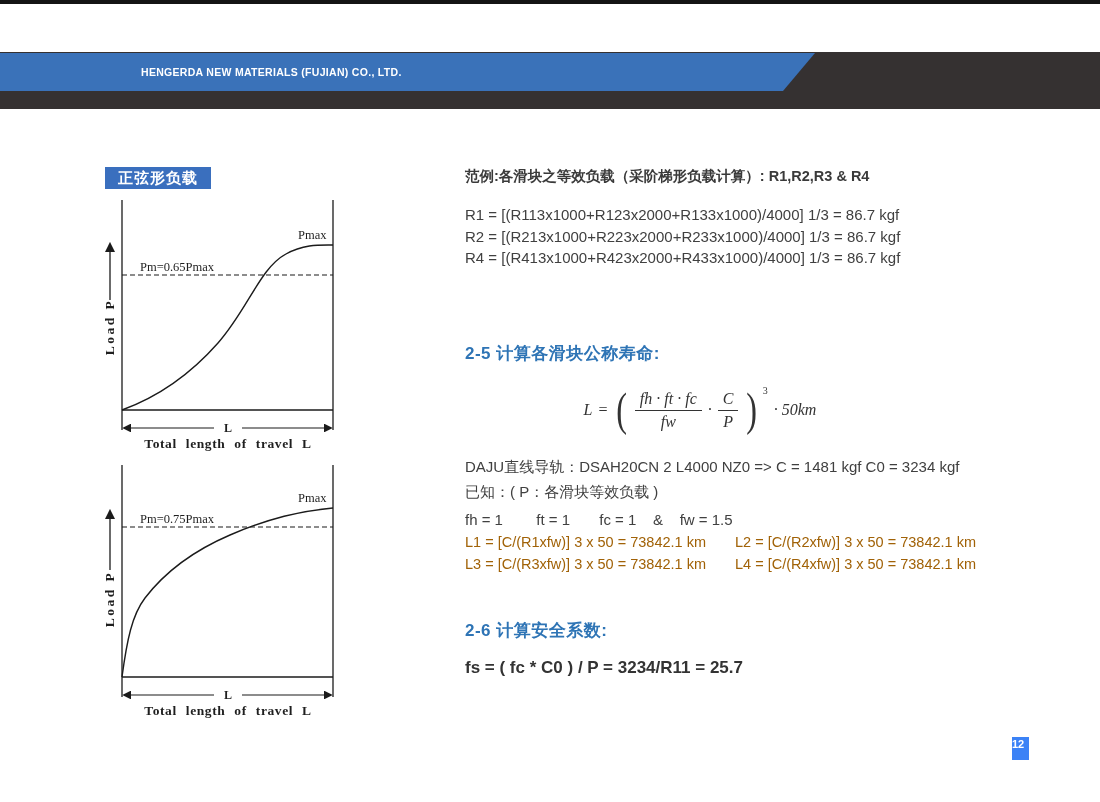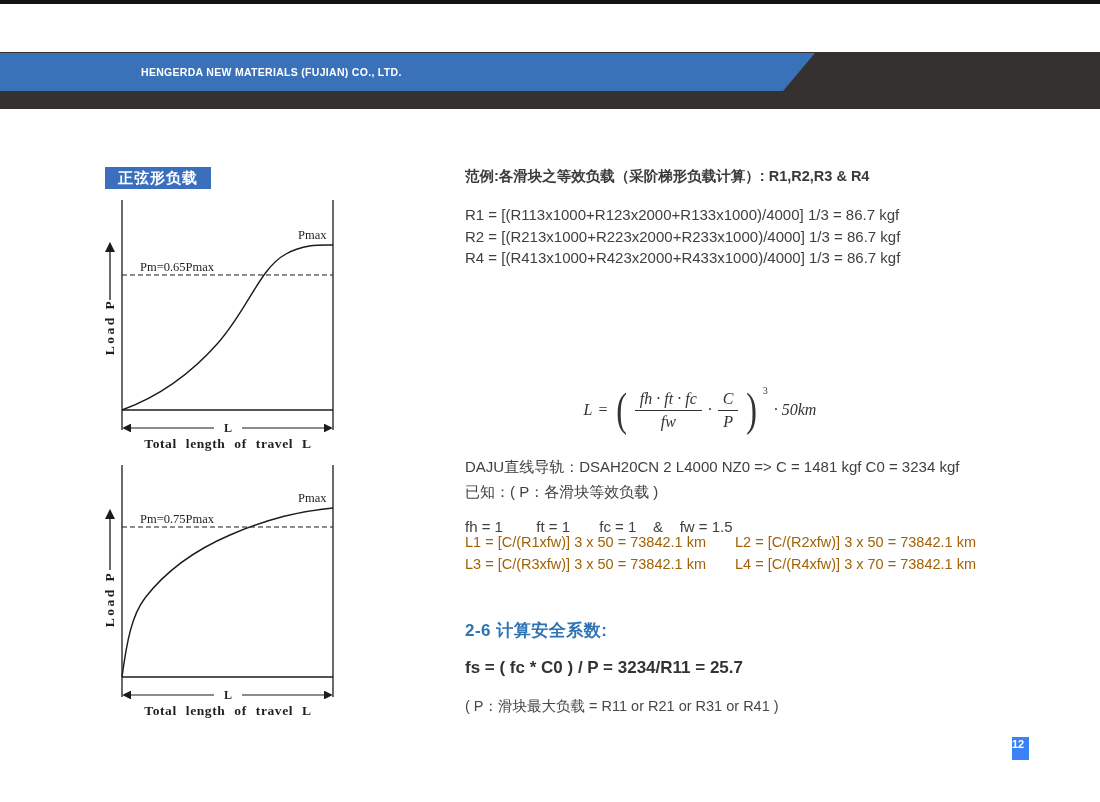--- a/index.html
+++ b/index.html
@@ -51,21 +51,21 @@
   }
   .paren { font-size:46px; font-weight:400; font-style:normal; line-height:50px;
            transform:scaleX(0.7); color:#333333; }
   .f-pow { font-size:10px; font-style:normal; align-self:flex-start; margin:4px 0 0 -3px; }
   .frac  { display:inline-flex; flex-direction:column; align-items:center; line-height:1.2;text-align:center; }
   .frac .num { border-bottom:1px solid #333333; padding:0 5px 1px; }
   .frac .den { padding-top:1px; }
   .body-line { font-size:15px; color:#404040; }
   .daju    { left:465px; top:458px;text-align:right; }
   .known   { left:465px; top:483px; }
-  .factors { left:465px; top:511px; white-space:pre;margin-top:7px; }
+  .factors { left:465px; top:511px; white-space:pre; }
   .life-grid {
     left:465px; top:532px; display:grid; grid-template-columns:270px auto;
     font-size:14.5px; line-height:21.8px; color:#a16207;
   }
   .fs-line  { left:465px; top:658px; font-size:17px; font-weight:bold; color:#333333; }
   .note-line{ left:465px; top:697px; font-size:14.5px; color:#484848; }
   .page-badge {
     position:absolute; left:1012px; top:737px; width:17px; height:23px;
     background:#3b82f6; color:#ffffff; font-size:11px; font-weight:bold;
     text-align:left; line-height:15px;
@@ -128,20 +128,21 @@
     <text class="ser xl" x="138" y="255" text-anchor="middle">Total length of travel L</text>
   </svg>
 
   <div class="abs ex-heading">范例:各滑块之等效负载（采阶梯形负载计算）: R1,R2,R3 &amp; R4</div>
   <div class="abs r-lines">
     <div>R1 = [(R113x1000+R123x2000+R133x1000)/4000] 1/3 = 86.7 kgf</div>
     <div>R2 = [(R213x1000+R223x2000+R233x1000)/4000] 1/3 = 86.7 kgf</div>
     <div>R4 = [(R413x1000+R423x2000+R433x1000)/4000] 1/3 = 86.7 kgf</div>
   </div>
 
+  <div class="abs sec-heading h25">2-5  计算各滑块公称寿命:</div>
 
   <div class="abs formula">
     <span>L</span>
     <span style="font-style:normal;">=</span>
     <span class="paren">(</span>
     <span class="frac">
       <span class="num">fh · ft · fc</span>
       <span class="den">fw</span>
     </span>
     <span>·</span>
@@ -155,22 +156,21 @@
   </div>
 
   <div class="abs body-line daju">DAJU直线导轨：DSAH20CN 2 L4000 NZ0 =&gt; C = 1481 kgf  C0 = 3234 kgf</div>
   <div class="abs body-line known">已知：( P：各滑块等效负载 )</div>
   <div class="abs body-line factors">fh = 1        ft = 1       fc = 1    &amp;    fw = 1.5</div>
 
   <div class="abs life-grid">
     <span>L1 = [C/(R1xfw)] 3 x 50 = 73842.1 km</span>
     <span>L2 = [C/(R2xfw)] 3 x 50 = 73842.1 km</span>
     <span>L3 = [C/(R3xfw)] 3 x 50 = 73842.1 km</span>
-    <span>L4 = [C/(R4xfw)] 3 x 70 = 73842.1 km</span>
+    <span>L4 = [C/(R4xfw)] 3 x 50 = 73842.1 km</span>
   </div>
 
   <div class="abs sec-heading h26">2-6  计算安全系数:</div>
   <div class="abs fs-line">fs = ( fc * C0 ) / P = 3234/R11 = 25.7</div>
-  <div class="abs note-line">( P：滑块最大负载 = R11 or R21 or R31 or R41 )</div>
 
   <div class="page-badge">12</div>
 
 </div>
 
 </body></html>

